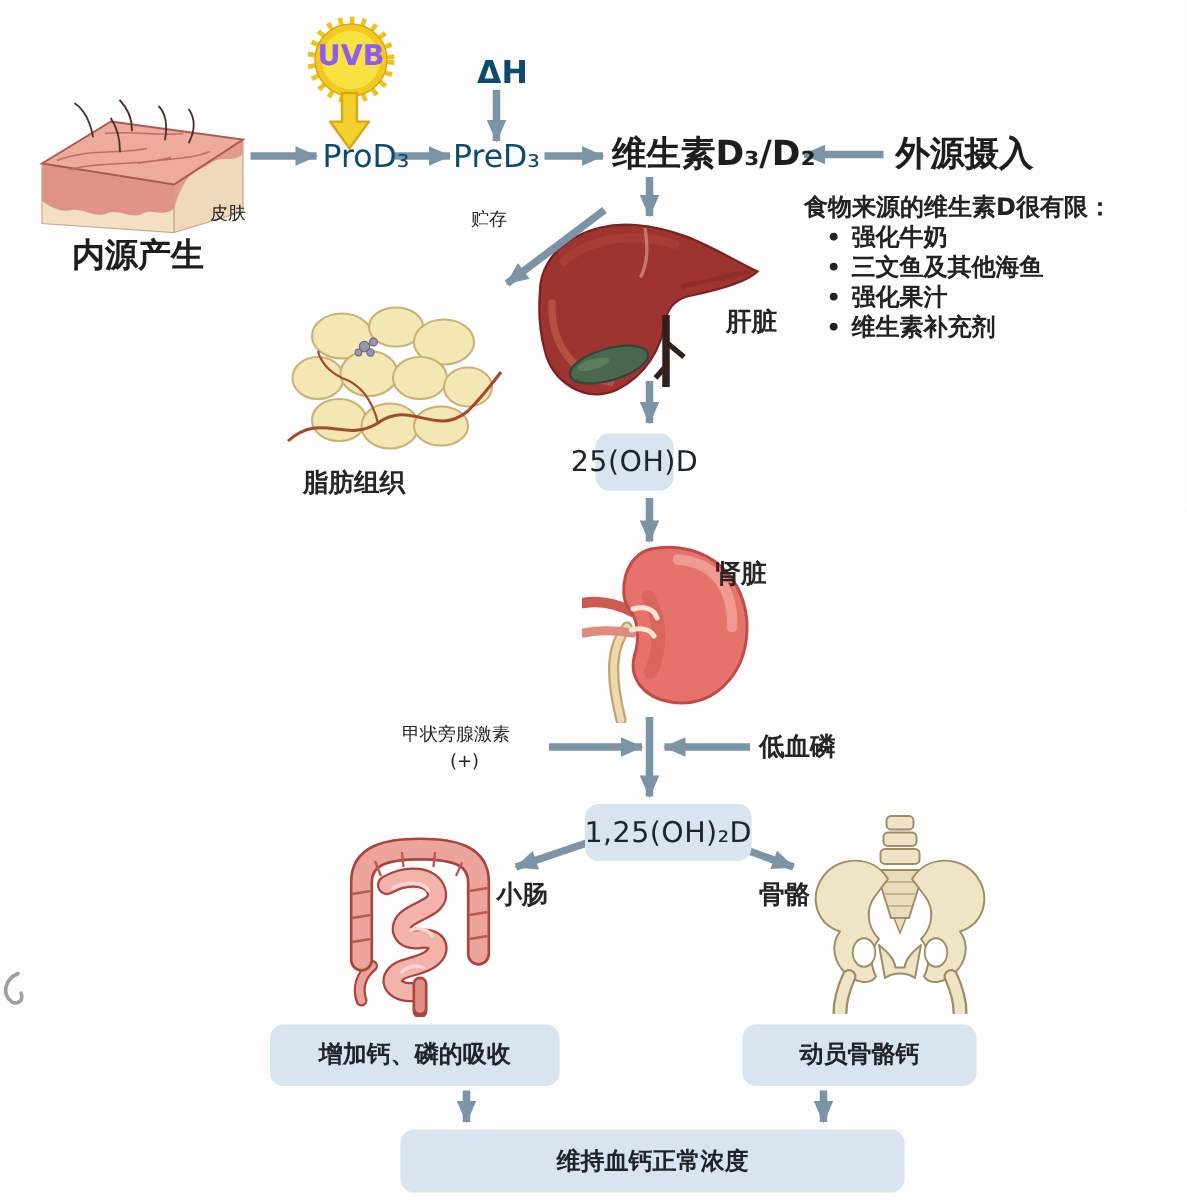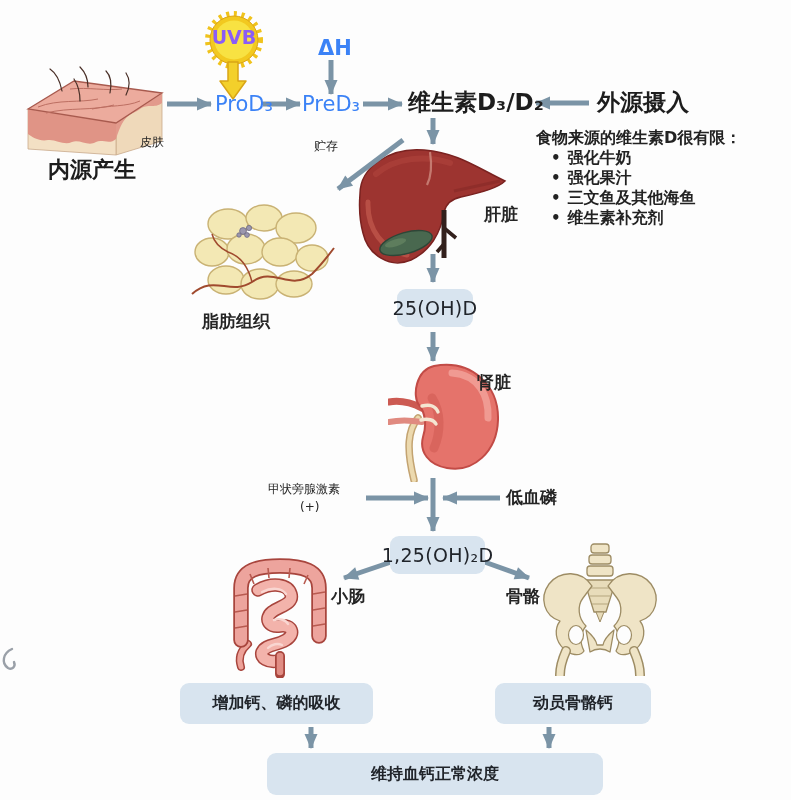--- a/index.html
+++ b/index.html
@@ -5,21 +5,21 @@
   html,body{margin:0;padding:0;background:#ffffff;}
   .canvas{
     position:relative;width:791px;height:800px;background:#fdfdfd;overflow:hidden;
     font-family:"DejaVu Sans","Liberation Sans",sans-serif;color:#2b2b2b;
   }
   svg{display:block;}
   .lbl{position:absolute;white-space:nowrap;color:#252525;z-index:3;}
   .lbl-organ{font-size:17px;font-weight:700;}
   .lbl-small{font-size:12px;font-weight:400;}
   .lbl-big{font-size:23px;font-weight:700;color:#1d1d1d;}
-  .lbl-chem{font-size:21px;font-weight:500;color:#3b82f6;}
+  .lbl-chem{font-size:21px;font-weight:500;color:#0c4a6e;}
   .note-heading{font-size:16px;font-weight:700;color:#222;}
   .note-list{list-style:none;margin:0;padding:0;font-size:16px;font-weight:700;color:#222;line-height:19px;}
   .note-list li::before{content:"•";margin-right:7px;font-size:15px;}
   .bluebox{
     position:absolute;background:#d8e4ef;border-radius:9px;z-index:3;
     display:flex;align-items:center;justify-content:center;
     color:#20242a;
   }
   .bluebox.chem{font-size:19px;font-weight:500;letter-spacing:.3px;}
   .bluebox.result{font-size:16px;font-weight:700;}
@@ -167,34 +167,34 @@
   <div class="lbl lbl-big" style="left:48px;top:155px;font-size:22px;">内源产生</div>
   <div class="lbl lbl-chem" style="left:215px;top:92px;">ProD₃</div>
   <div class="lbl lbl-chem" style="left:302px;top:92px;">PreD₃</div>
   <div class="lbl lbl-chem" style="left:318px;top:36px;font-weight:600;">ΔH</div>
   <div class="lbl lbl-big" style="left:408px;top:87px;">维生素D₃/D₂</div>
   <div class="lbl lbl-big" style="left:597px;top:87px;text-align:right;">外源摄入</div>
 
   <div class="lbl note-heading" style="left:536px;top:128px;">食物来源的维生素D很有限：</div>
   <ul class="lbl note-list" style="left:551px;top:148px;">
     <li><span>强化牛奶</span></li>
+    <li><span>三文鱼及其他海鱼</span></li>
     <li><span>强化果汁</span></li>
-    <li><span>三文鱼及其他海鱼</span></li>
     <li><span>维生素补充剂</span></li>
   </ul>
 
   <div class="lbl lbl-small" style="left:314px;top:138px;">贮存</div>
   <div class="lbl lbl-organ" style="left:202px;top:310px;">脂肪组织</div>
   <div class="lbl lbl-organ" style="left:484px;top:203px;">肝脏</div>
   <div class="lbl lbl-organ" style="left:477px;top:371px;">肾脏</div>
   <div class="lbl lbl-small" style="left:268px;top:481px;">甲状旁腺激素</div>
   <div class="lbl lbl-small" style="left:300px;top:500px;">(+)</div>
   <div class="lbl lbl-organ" style="left:506px;top:486px;">低血磷</div>
   <div class="lbl lbl-organ" style="left:331px;top:585px;">小肠</div>
   <div class="lbl lbl-organ" style="left:506px;top:585px;">骨骼</div>
 
-  <div class="bluebox chem" style="left:397px;top:289px;width:76px;height:38px;">25(OH)D</div>
-  <div class="bluebox chem" style="left:390px;top:536px;width:95px;height:38px;">1,25(OH)₂D</div>
+  <div class="bluebox chem" style="left:397px;top:289px;width:52px;height:38px;">25(OH)D</div>
+  <div class="bluebox chem" style="left:390px;top:536px;width:111px;height:38px;">1,25(OH)₂D</div>
   <div class="bluebox result" style="left:180px;top:683px;width:193px;height:41px;">增加钙、磷的吸收</div>
   <div class="bluebox result" style="left:495px;top:683px;width:156px;height:41px;text-align:right;">动员骨骼钙</div>
   <div class="bluebox result" style="left:267px;top:753px;width:336px;height:42px;">维持血钙正常浓度</div>
 
 </div>
 
 </body></html>

